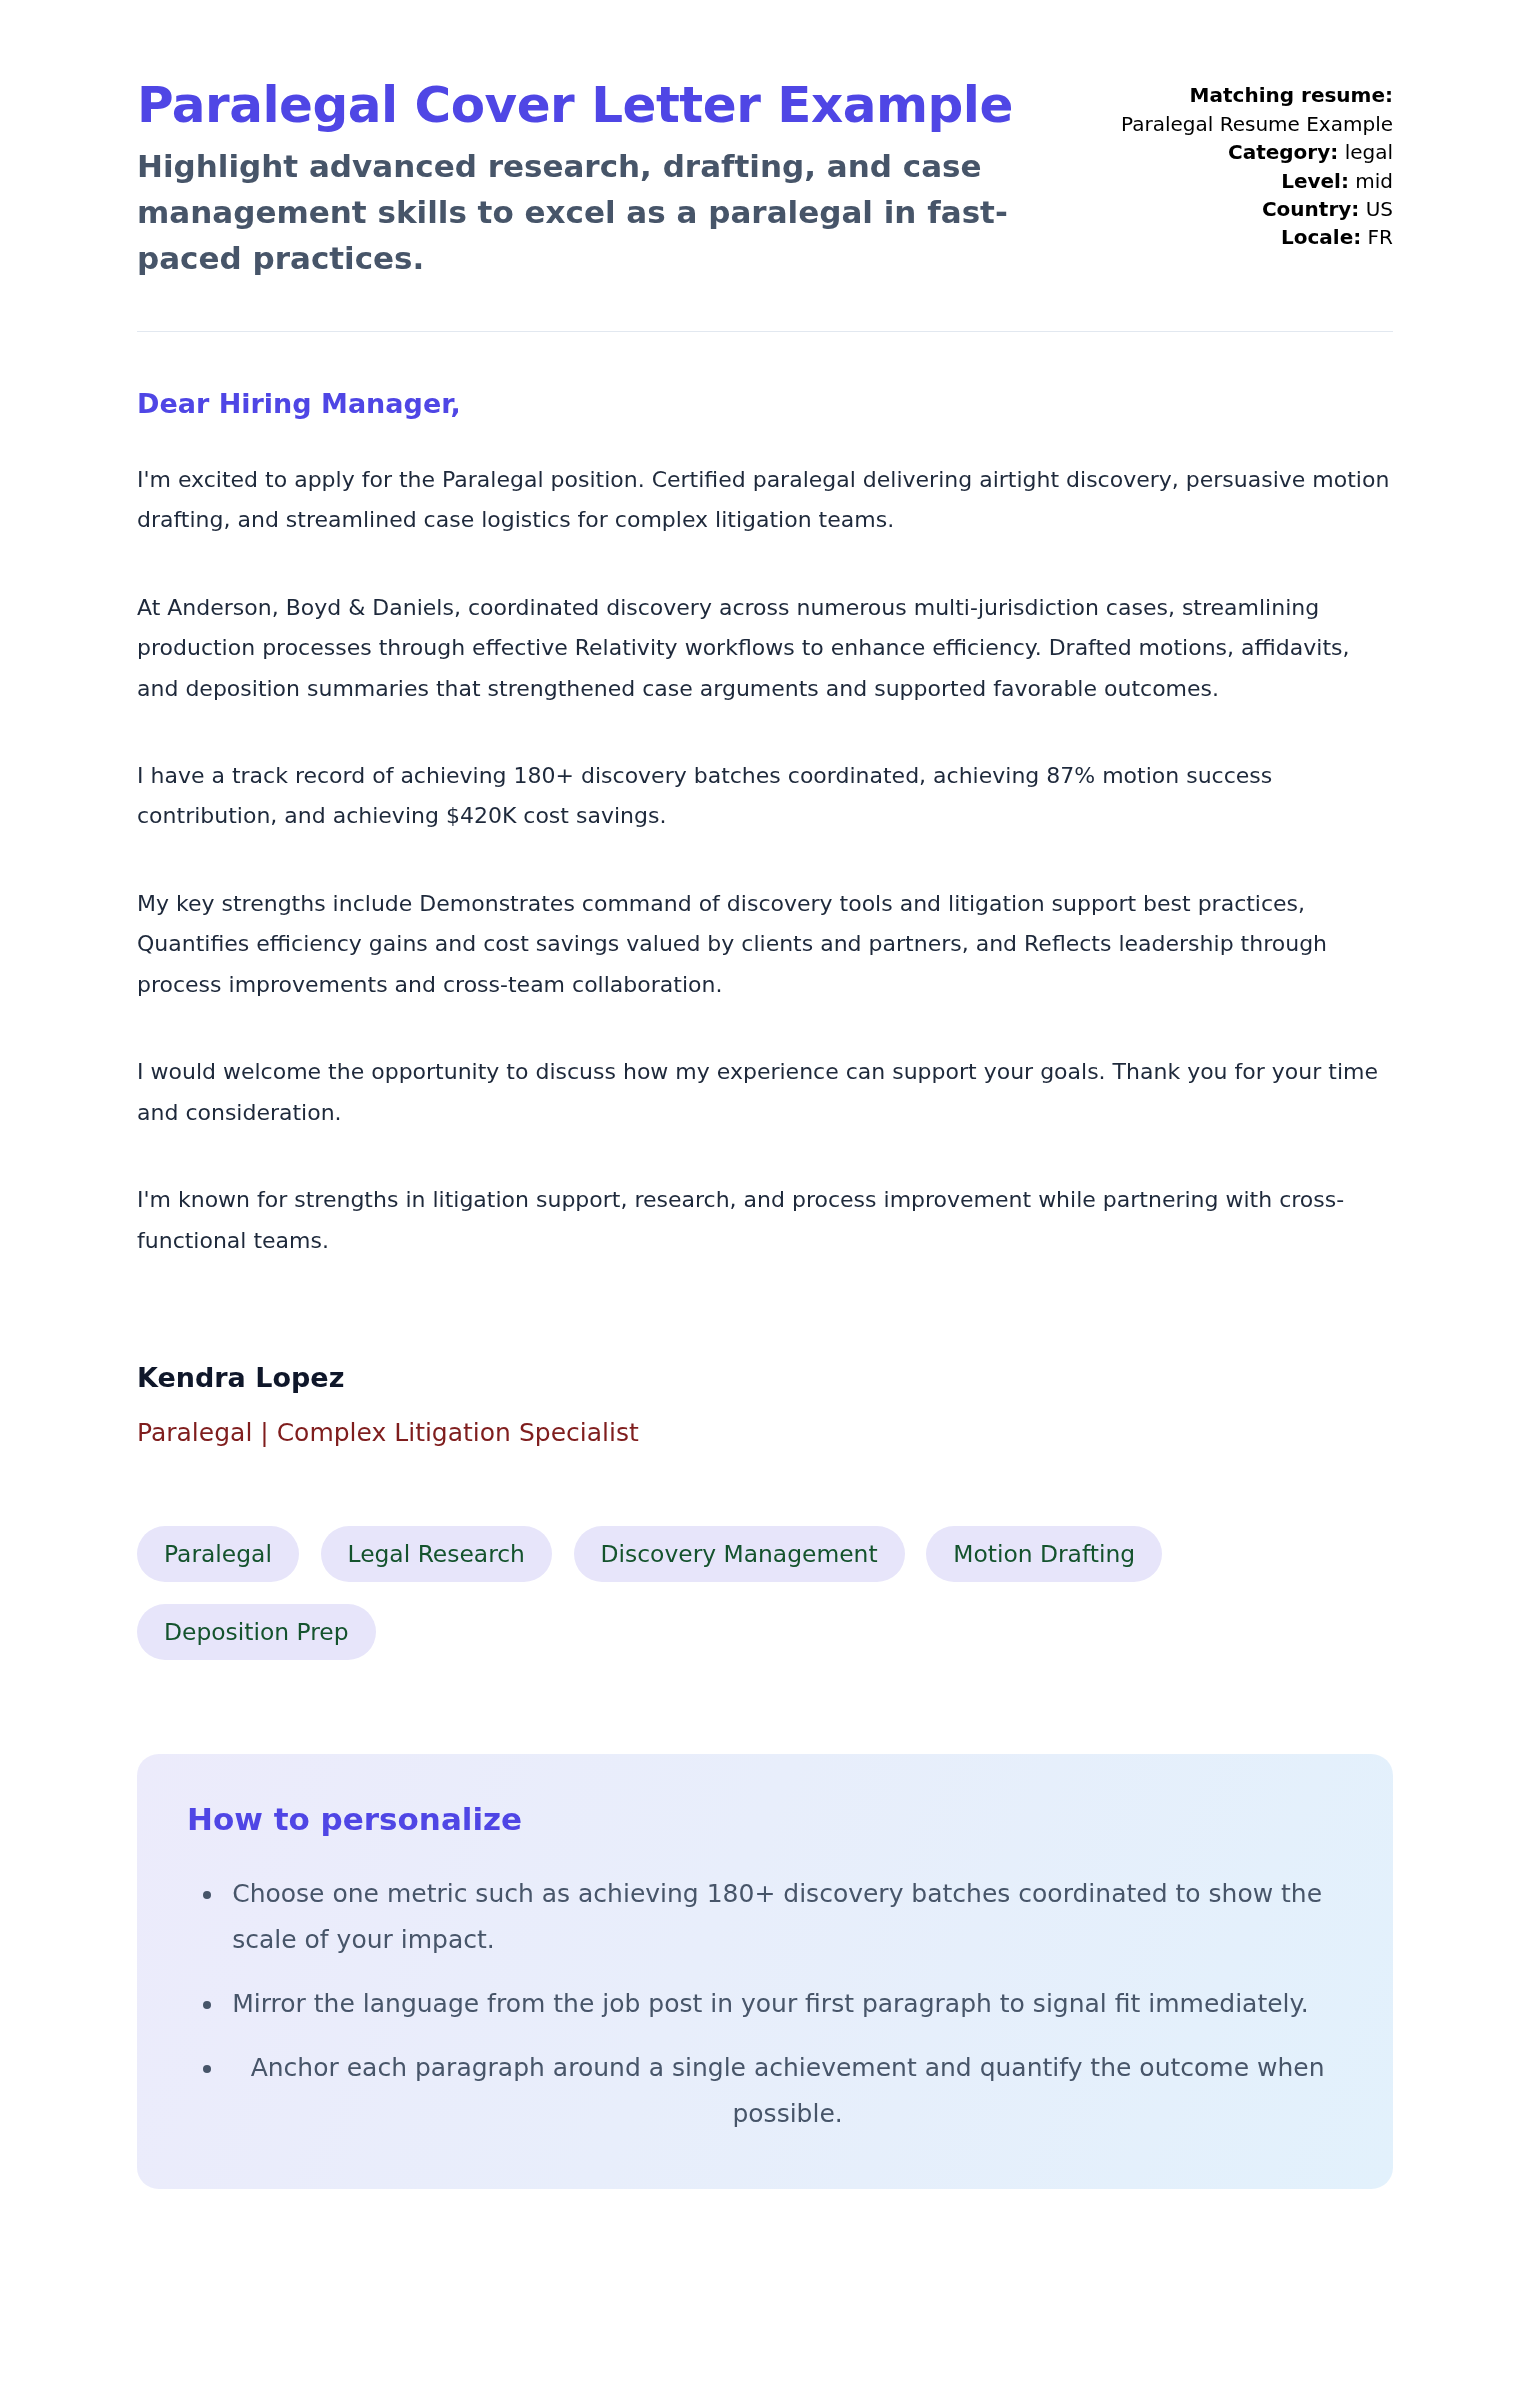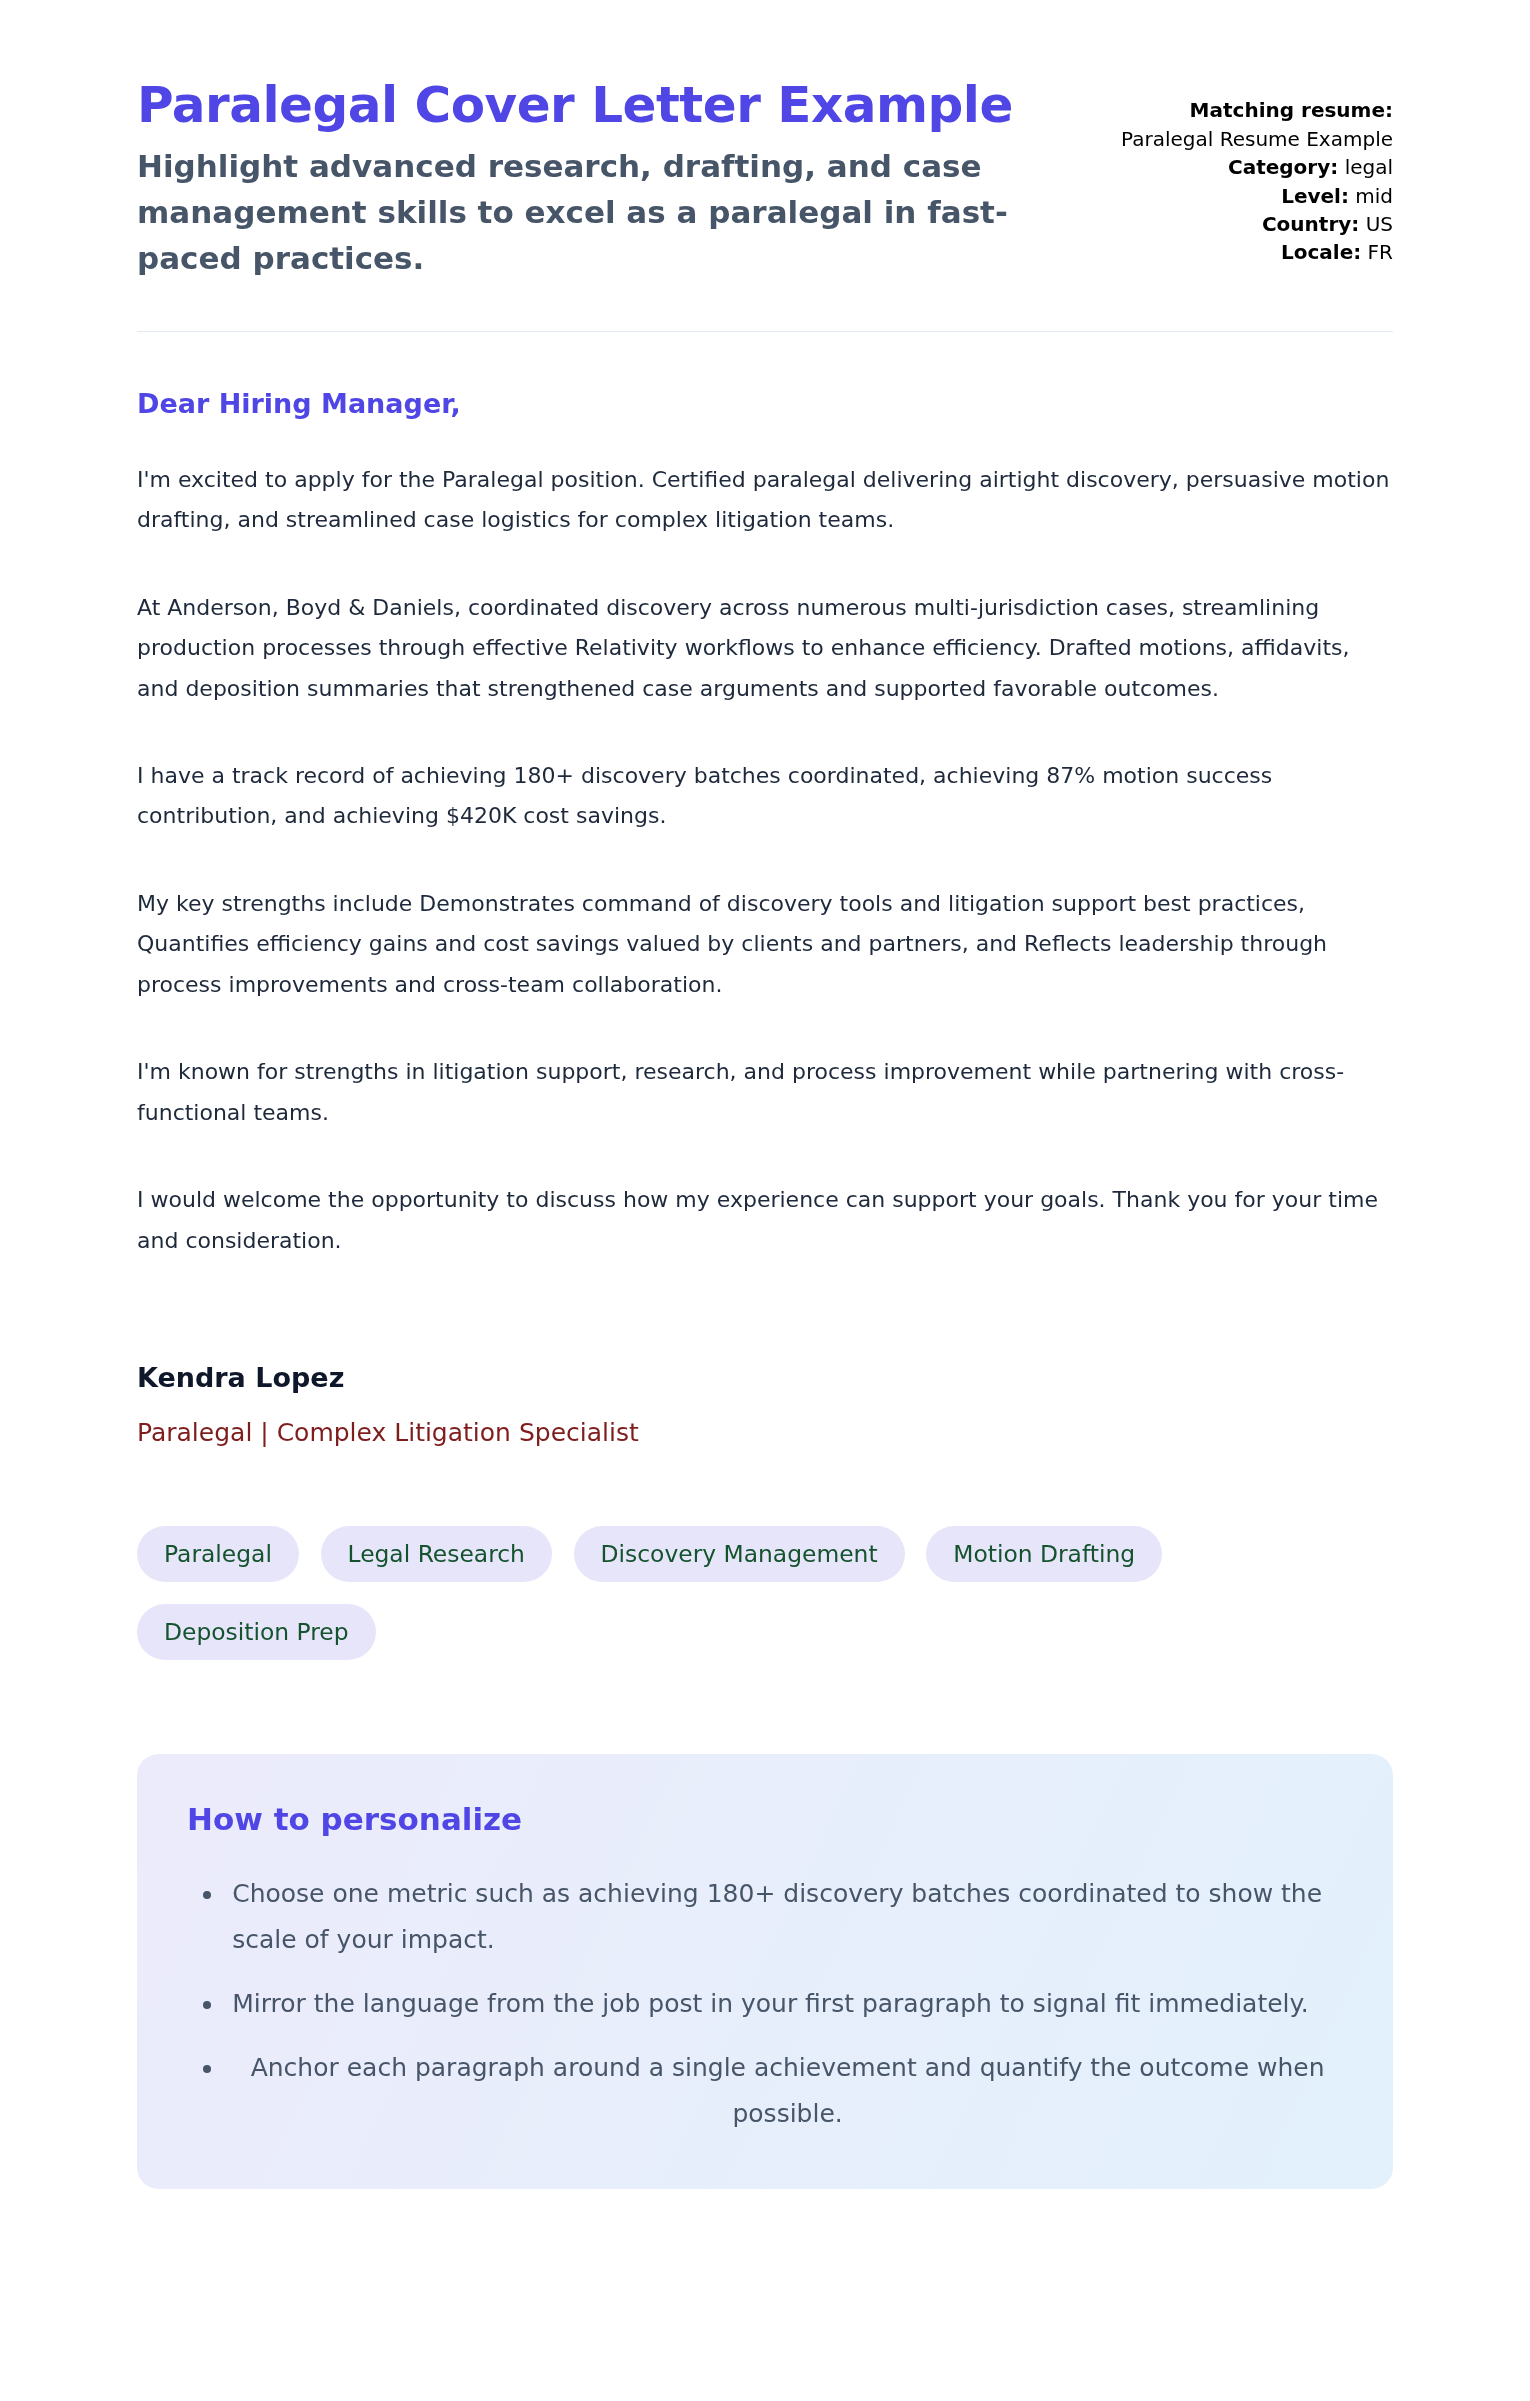--- a/index.html
+++ b/index.html
@@ -7,21 +7,21 @@
   body {
     width: 1530px;
     height: 2401px;
     font-family: "DejaVu Sans", "Liberation Sans", sans-serif;
     color: #1e293b;
     overflow: hidden;
   }
   .page { padding: 76px 137px 0 137px; }
 
   
-  .header { display: flex; justify-content: space-between; align-items: center; gap: 43px; }
+  .header { display: flex; justify-content: space-between; align-items: flex-start; gap: 43px; }
   .header-left { flex: 1 1 auto; min-width: 0; }
   .title {
     margin: 0;
     font-size: 50px;
     line-height: 1.18;
     font-weight: bold;
     color: #4f46e5;
     letter-spacing: -0.5px;
     white-space: nowrap;
   }
@@ -146,22 +146,22 @@
   </header>
 
   <hr class="divider">
 
   <main>
     <p class="greeting">Dear Hiring Manager,</p>
     <p class="para">I'm excited to apply for the Paralegal position. Certified paralegal delivering airtight discovery, persuasive motion drafting, and streamlined case logistics for complex litigation teams.</p>
     <p class="para">At Anderson, Boyd &amp; Daniels, coordinated discovery across numerous multi-jurisdiction cases, streamlining production processes through effective Relativity workflows to enhance efficiency. Drafted motions, affidavits, and deposition summaries that strengthened case arguments and supported favorable outcomes.</p>
     <p class="para">I have a track record of achieving 180+ discovery batches coordinated, achieving 87% motion success contribution, and achieving $420K cost savings.</p>
     <p class="para">My key strengths include Demonstrates command of discovery tools and litigation support best practices, Quantifies efficiency gains and cost savings valued by clients and partners, and Reflects leadership through process improvements and cross-team collaboration.</p>
+    <p class="para">I would welcome the opportunity to discuss how my experience can support your goals. Thank you for your time and consideration.</p>
     <p class="para">I'm known for strengths in litigation support, research, and process improvement while partnering with cross-functional teams.</p>
-    <p class="para">I would welcome the opportunity to discuss how my experience can support your goals. Thank you for your time and consideration.</p>
 
     <p class="sig-name">Kendra Lopez</p>
     <p class="sig-role">Paralegal | Complex Litigation Specialist</p>
 
     <div class="tags">
       <span class="tag">Paralegal</span>
       <span class="tag">Legal Research</span>
       <span class="tag">Discovery Management</span>
       <span class="tag">Motion Drafting</span>
       <span class="tag">Deposition Prep</span>

